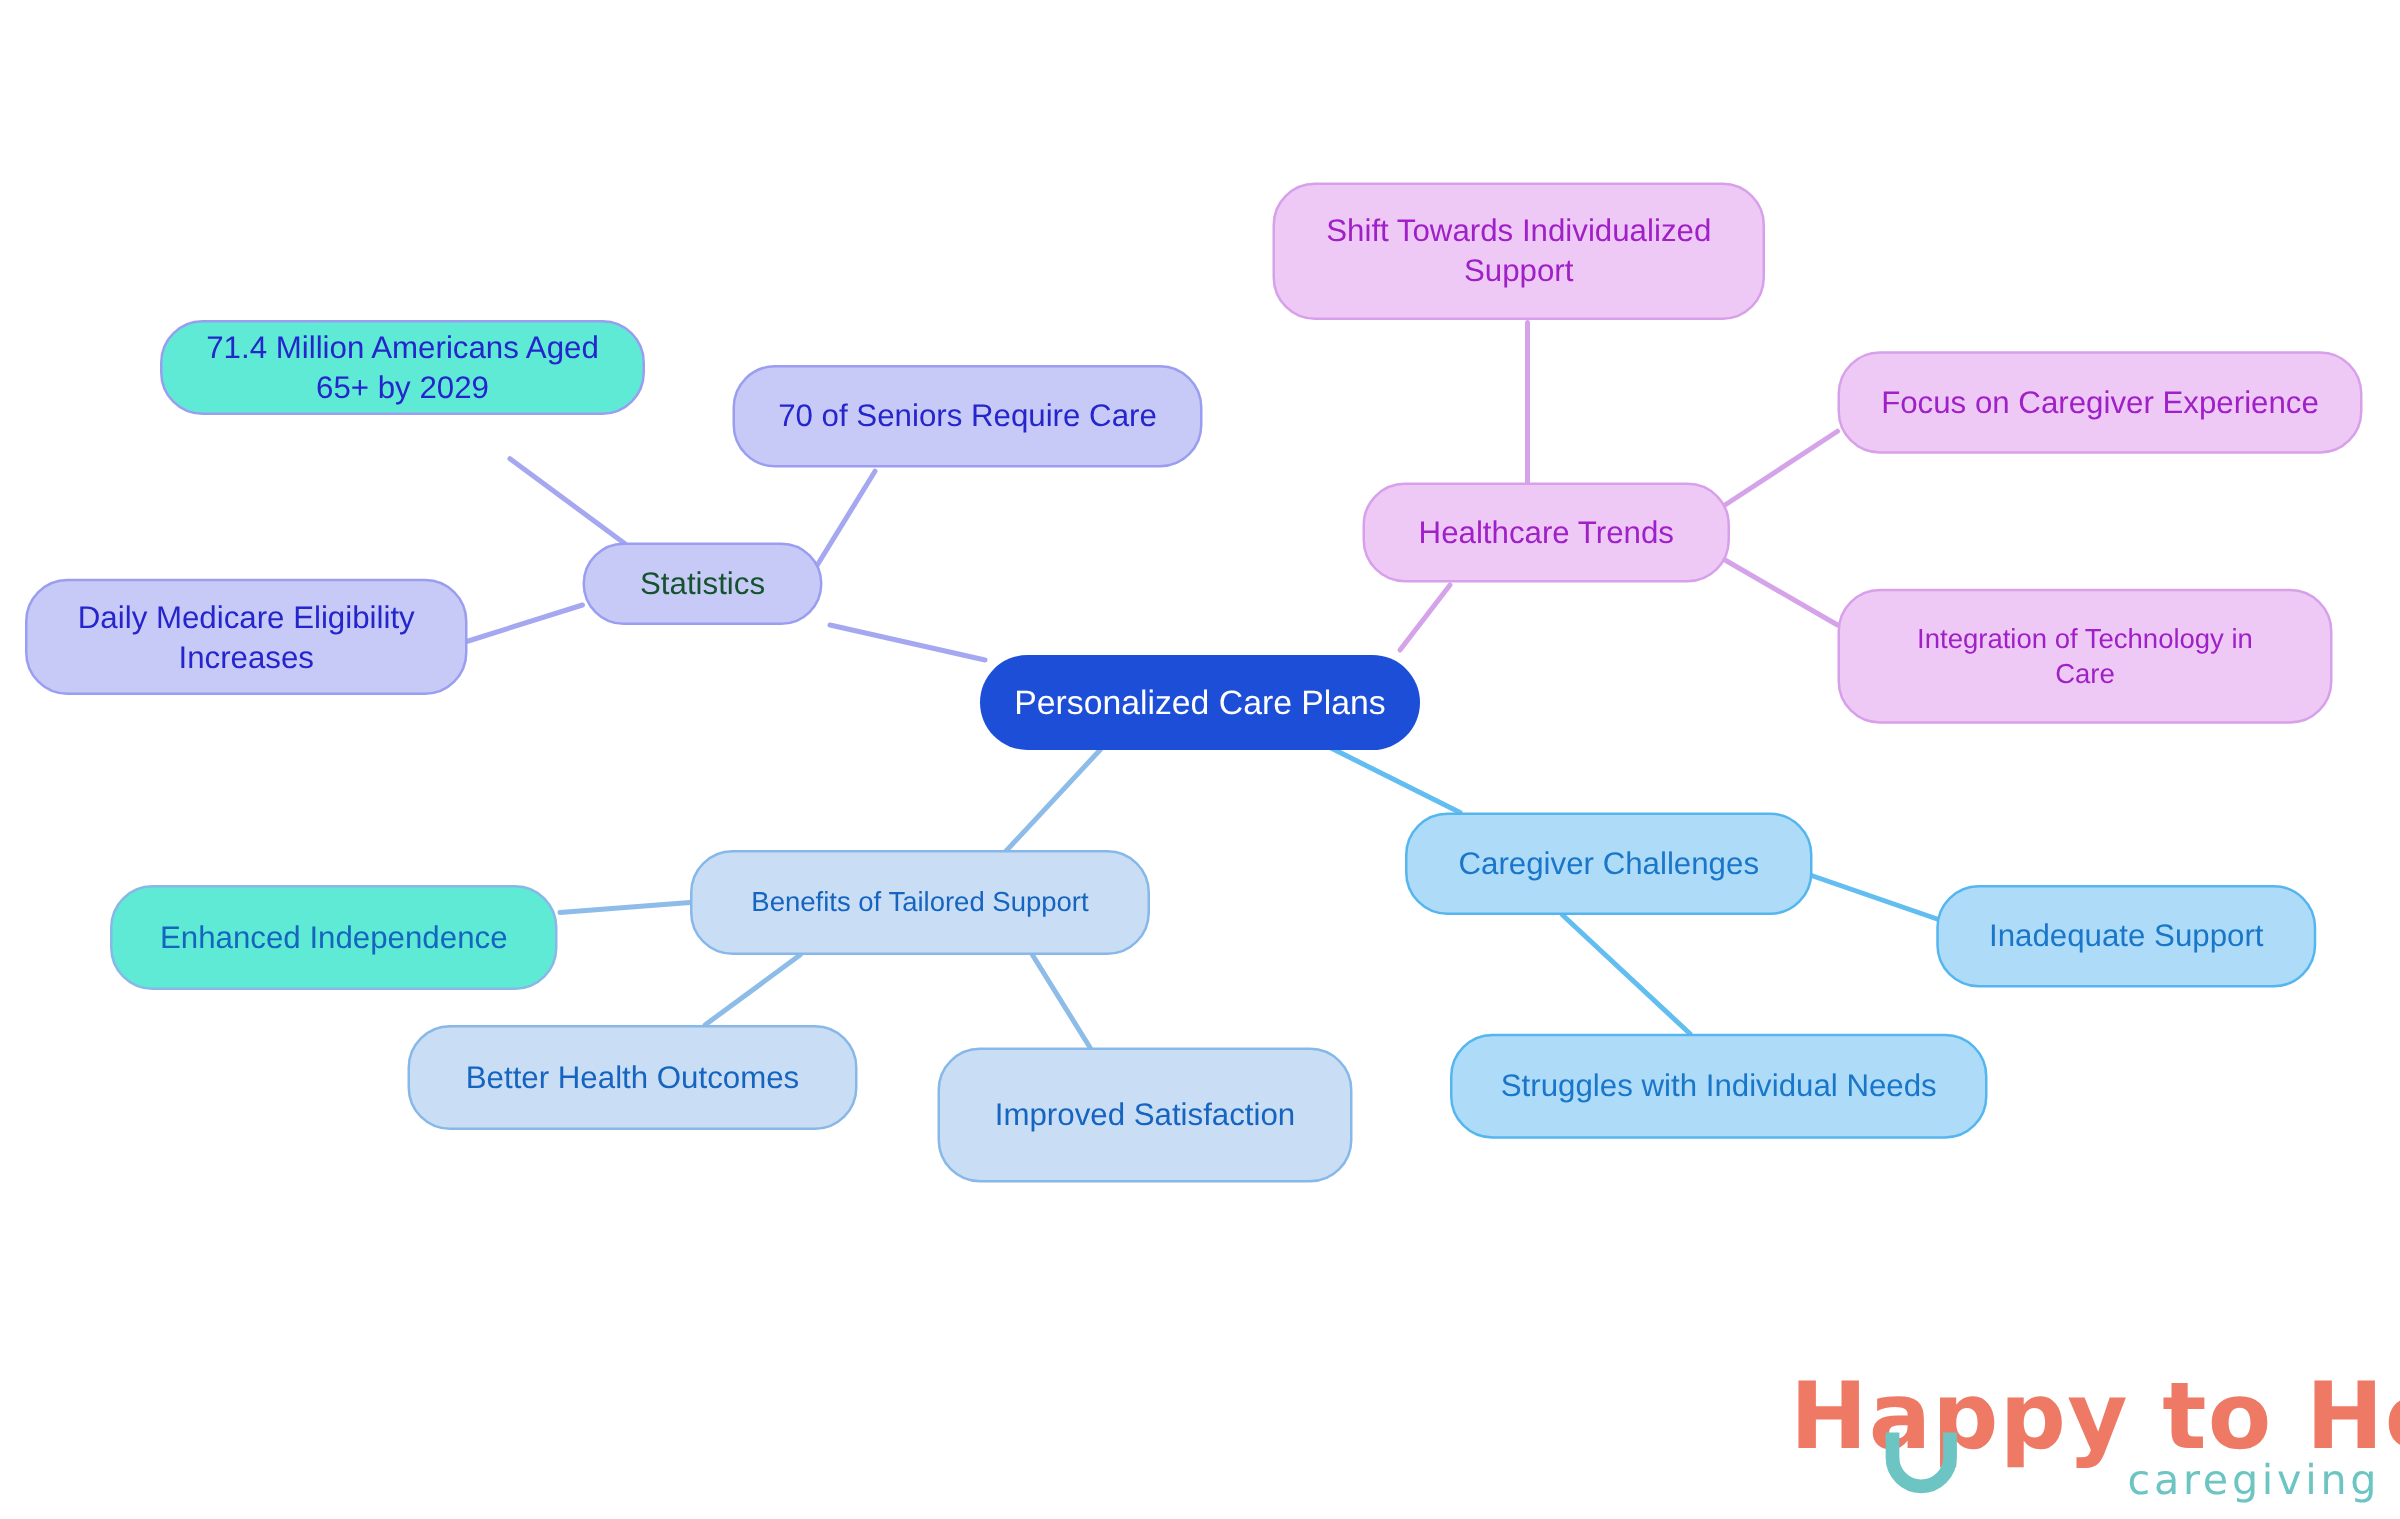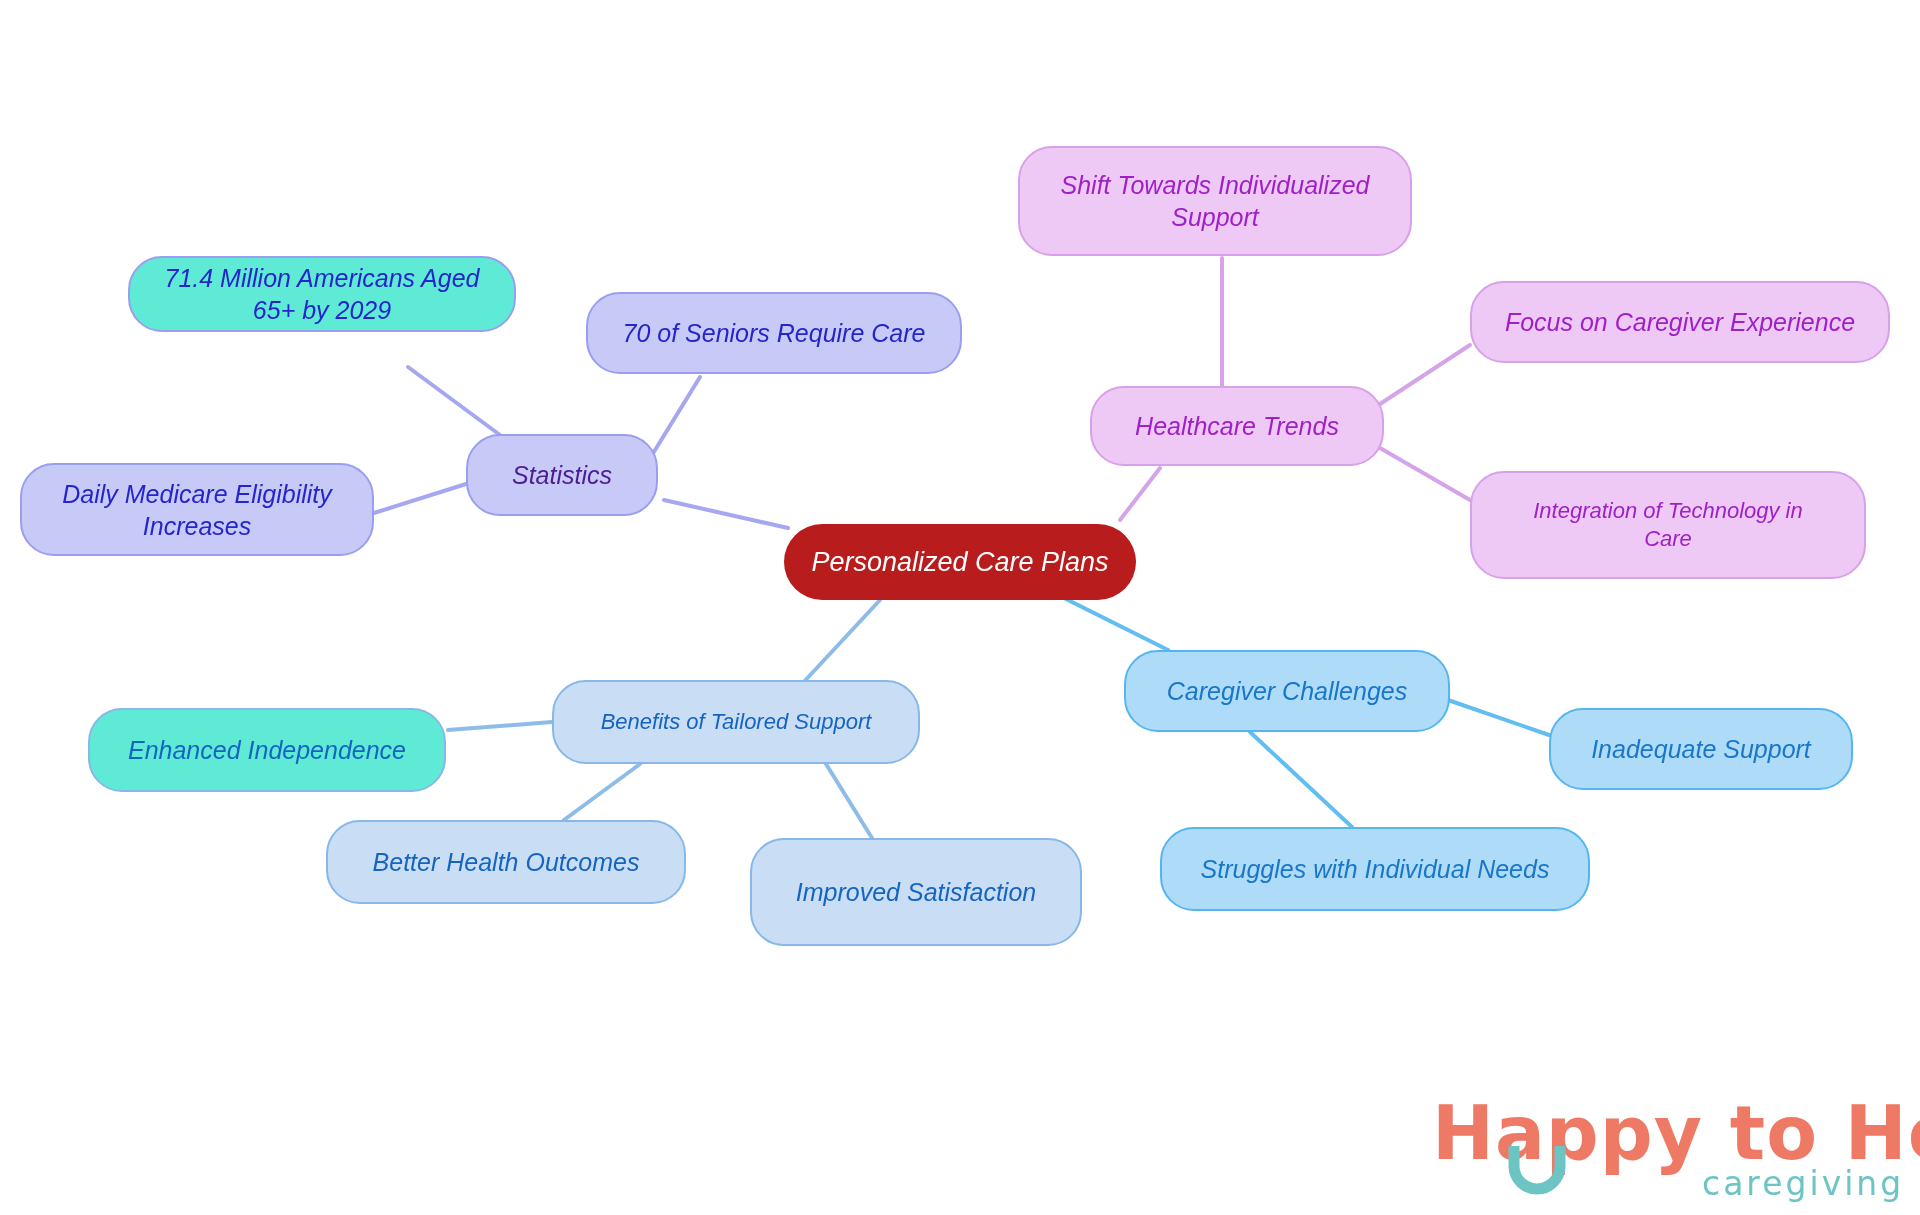--- a/index.html
+++ b/index.html
@@ -34,21 +34,20 @@
     display: flex;
     align-items: center;
     justify-content: center;
     text-align: center;
     border-radius: 34px;
     border-width: 2px;
     border-style: solid;
     line-height: 1.28;
     padding: 16px 16px;
     white-space: pre-line;
-    font-style: italic;
   }
   .node.root {
     border-radius: 38px;
     border-width: 0;
     font-weight: 400;
   }
   
   #logo {
     position: absolute;
     left: 1432px;
@@ -100,22 +99,22 @@
       <line x1="1380" y1="448" x2="1470" y2="500" stroke="#d5a3ea" stroke-width="4" stroke-linecap="round"></line>
       <line x1="880" y1="600" x2="800" y2="686" stroke="#8dbce8" stroke-width="4" stroke-linecap="round"></line>
       <line x1="552" y1="722" x2="448" y2="730" stroke="#8dbce8" stroke-width="4" stroke-linecap="round"></line>
       <line x1="640" y1="764" x2="564" y2="820" stroke="#8dbce8" stroke-width="4" stroke-linecap="round"></line>
       <line x1="826" y1="764" x2="872" y2="838" stroke="#8dbce8" stroke-width="4" stroke-linecap="round"></line>
       <line x1="1060" y1="596" x2="1168" y2="650" stroke="#62bdf0" stroke-width="4" stroke-linecap="round"></line>
       <line x1="1448" y1="700" x2="1552" y2="736" stroke="#62bdf0" stroke-width="4" stroke-linecap="round"></line>
       <line x1="1250" y1="732" x2="1352" y2="827" stroke="#62bdf0" stroke-width="4" stroke-linecap="round"></line>
     </svg>
   <div id="nodes">
-      <div class="node root" style="left: 784px; top: 524px; width: 352px; height: 76px; font-size: 27px; background: #b91c1c; color: rgb(255, 255, 255);">Personalized Care Plans</div>
-      <div class="node" style="left: 466px; top: 434px; width: 192px; height: 82px; font-size: 25px; background: rgb(199, 201, 247); color: #4c1d95; border-color: rgb(154, 158, 240);">Statistics</div>
+      <div class="node root" style="left: 784px; top: 524px; width: 352px; height: 76px; font-size: 27px; background: #1d4ed8; color: rgb(255, 255, 255);">Personalized Care Plans</div>
+      <div class="node" style="left: 466px; top: 434px; width: 192px; height: 66px; font-size: 25px; background: rgb(199, 201, 247); color: #14532d; border-color: rgb(154, 158, 240);">Statistics</div>
       <div class="node" style="left: 128px; top: 256px; width: 388px; height: 76px; font-size: 25px; background: #5eead4; color: rgb(37, 37, 204); border-color: rgb(154, 158, 240);">71.4 Million Americans Aged
 65+ by 2029</div>
       <div class="node" style="left: 586px; top: 292px; width: 376px; height: 82px; font-size: 25px; background: rgb(199, 201, 247); color: rgb(37, 37, 204); border-color: rgb(154, 158, 240); text-align: right;">70 of Seniors Require Care</div>
       <div class="node" style="left: 20px; top: 463px; width: 354px; height: 93px; font-size: 25px; background: rgb(199, 201, 247); color: rgb(37, 37, 204); border-color: rgb(154, 158, 240);">Daily Medicare Eligibility
 Increases</div>
       <div class="node" style="left: 1090px; top: 386px; width: 294px; height: 80px; font-size: 25px; background: rgb(238, 201, 246); color: rgb(160, 32, 200); border-color: rgb(217, 160, 234);">Healthcare Trends</div>
       <div class="node" style="left: 1018px; top: 146px; width: 394px; height: 110px; font-size: 25px; background: rgb(238, 201, 246); color: rgb(160, 32, 200); border-color: rgb(217, 160, 234);">Shift Towards Individualized
 Support</div>
       <div class="node" style="left: 1470px; top: 281px; width: 420px; height: 82px; font-size: 25px; background: rgb(238, 201, 246); color: rgb(160, 32, 200); border-color: rgb(217, 160, 234);">Focus on Caregiver Experience</div>
       <div class="node" style="left: 1470px; top: 471px; width: 396px; height: 108px; font-size: 22px; background: rgb(238, 201, 246); color: rgb(160, 32, 200); border-color: rgb(217, 160, 234);">Integration of Technology in

